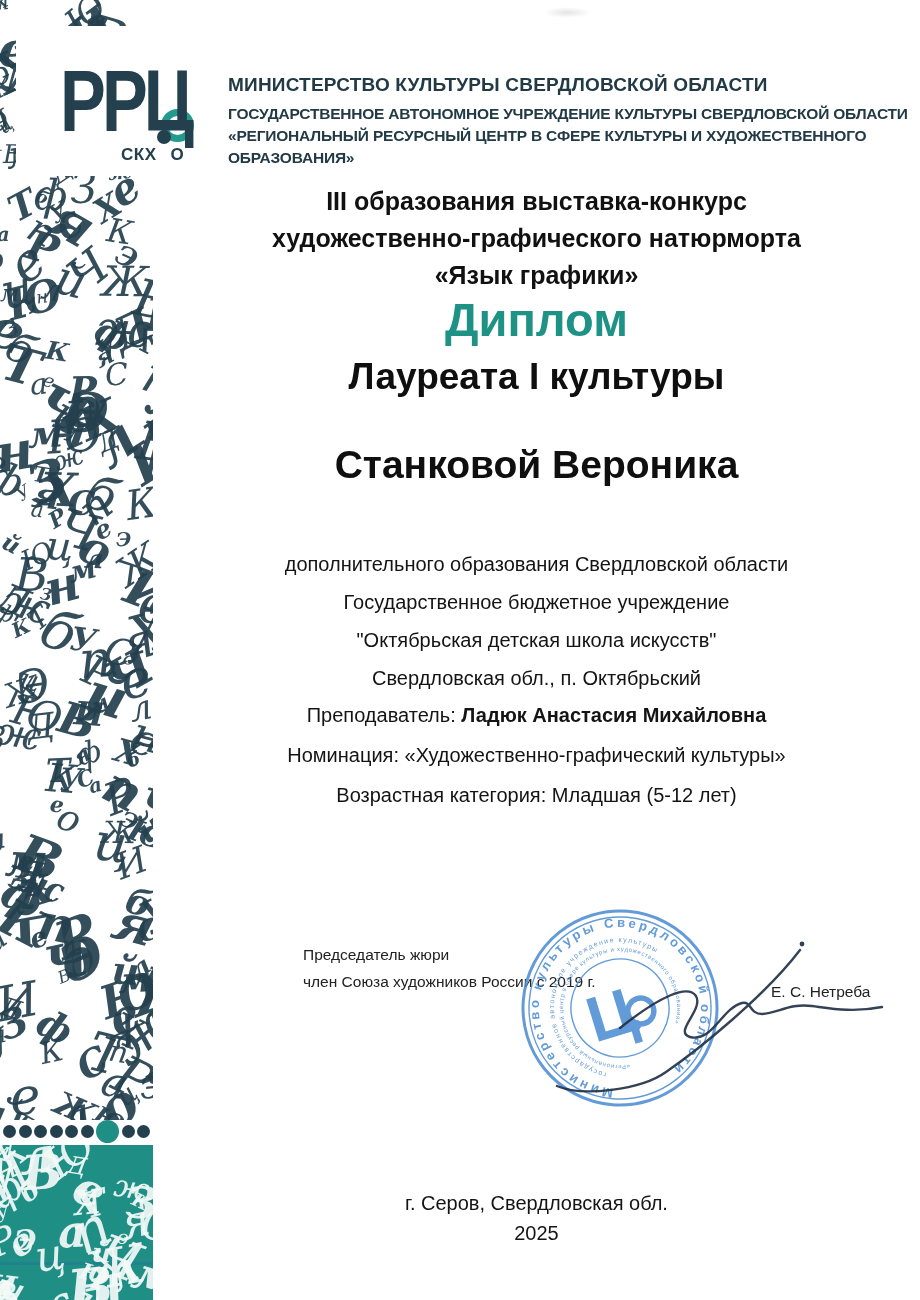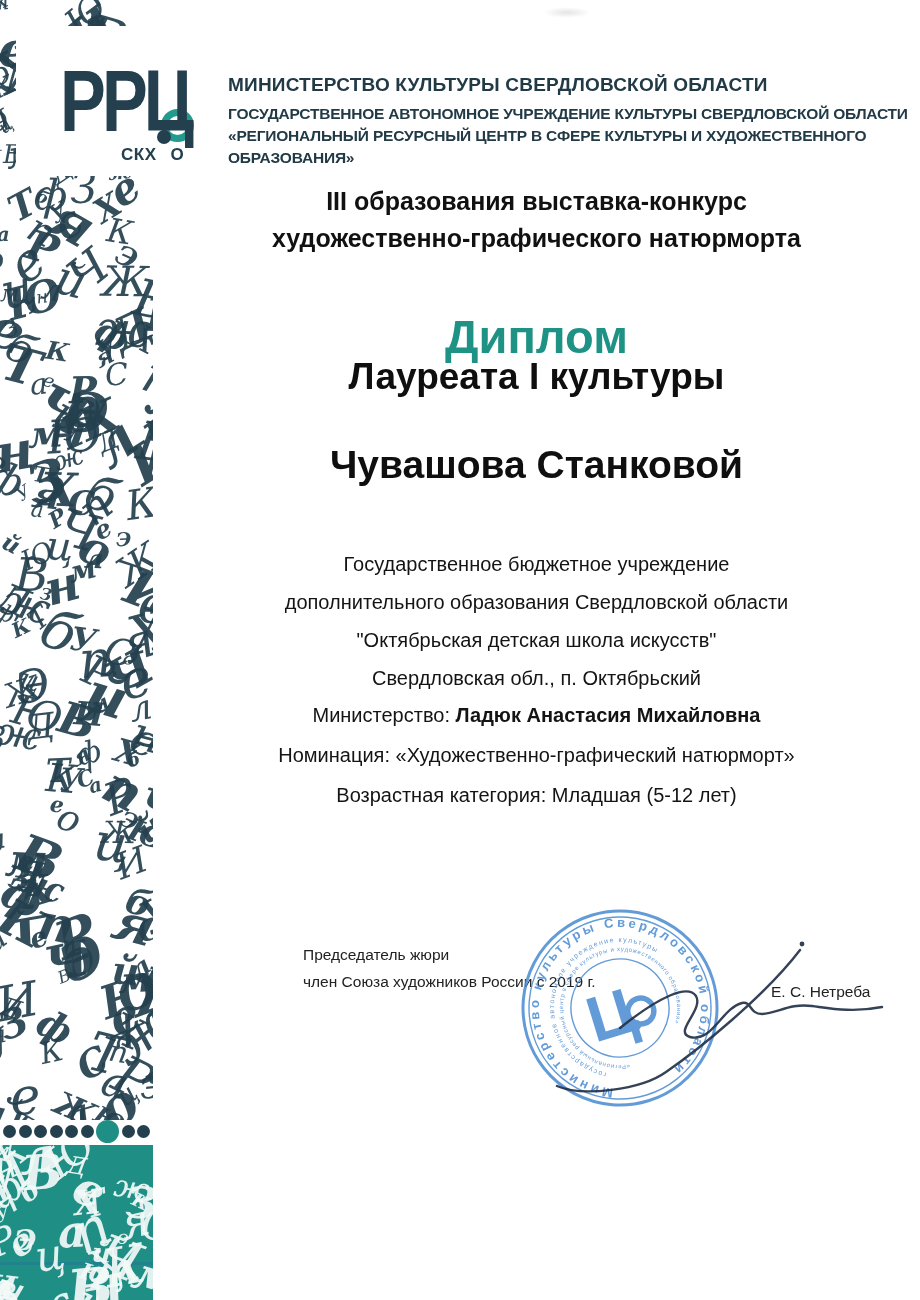--- a/index.html
+++ b/index.html
@@ -21,21 +21,21 @@
   .logo-ring{position:absolute;left:161px;top:109px;width:33px;height:33px;border:7px solid #239a8e;border-radius:50%;background:#ffffff;box-sizing:border-box;}
   .logo-dot{position:absolute;left:157px;top:130px;width:14px;height:14px;border-radius:50%;background:#24404e;}
   .logo-skh{position:absolute;left:121px;top:145px;display:flex;gap:14px;font-size:17px;font-weight:bold;color:#24404e;letter-spacing:.5px;}
 
   .content{position:absolute;left:153px;top:0;width:767px;height:1300px;text-align:center;}
   .header-block{position:absolute;left:75px;top:74px;text-align:left;color:#223a46;width:690px;}
   .header-l1{font-size:19px;font-weight:bold;letter-spacing:.2px;margin-bottom:7px;}
   .header-l2,.header-l3{font-size:15.5px;font-weight:bold;letter-spacing:-.2px;line-height:22px;}
 
   .event-block{position:absolute;left:0;top:183px;width:100%;font-size:25px;font-weight:bold;line-height:37px;color:#111;}
-  .award-title{position:absolute;left:0;top:311px;width:100%;font-size:47px;font-weight:bold;color:#1f9286;line-height:1.1;}
+  .award-title{position:absolute;left:0;top:294px;width:100%;font-size:47px;font-weight:bold;color:#1f9286;line-height:1.1;}
   .award-degree{position:absolute;left:0;top:356px;width:100%;font-size:37px;font-weight:bold;color:#0f0f0f;}
   .recipient{position:absolute;left:0;top:443px;width:100%;font-size:39px;font-weight:bold;color:#0f0f0f;}
 
   .institution{position:absolute;left:0;top:545px;width:100%;font-size:20px;line-height:38px;color:#141414;}
   .details{position:absolute;left:0;top:695px;width:100%;font-size:20px;line-height:40px;color:#141414;}
   .details b{font-weight:bold;}
 
   .sig-block{position:absolute;left:150px;top:941px;text-align:left;font-size:15.5px;line-height:27px;color:#222;width:430px;}
   .signer{position:absolute;left:618px;top:983px;font-size:15.5px;color:#222;text-align:left;}
 
@@ -351,46 +351,51 @@
 
   <div class="header-block">
     <div class="header-l1">МИНИСТЕРСТВО КУЛЬТУРЫ СВЕРДЛОВСКОЙ ОБЛАСТИ</div>
     <div class="header-l2">ГОСУДАРСТВЕННОЕ АВТОНОМНОЕ УЧРЕЖДЕНИЕ КУЛЬТУРЫ СВЕРДЛОВСКОЙ ОБЛАСТИ</div>
     <div class="header-l3">«РЕГИОНАЛЬНЫЙ РЕСУРСНЫЙ ЦЕНТР В СФЕРЕ КУЛЬТУРЫ И ХУДОЖЕСТВЕННОГО ОБРАЗОВАНИЯ»</div>
   </div>
 
   <div class="event-block">
     <div>III образования выставка-конкурс</div>
     <div>художественно-графического натюрморта</div>
+    <div>«Язык графики»</div>
   </div>
 
   <div class="award-title">Диплом</div>
   <div class="award-degree">Лауреата I культуры</div>
 
-  <div class="recipient">Чувашова Станковой</div>
+  <div class="recipient">Станковой Вероника</div>
 
   <div class="institution">
+    <div>дополнительного образования Свердловской области</div>
     <div>Государственное бюджетное учреждение</div>
-    <div>дополнительного образования Свердловской области</div>
     <div>"Октябрьская детская школа искусств"</div>
     <div>Свердловская обл., п. Октябрьский</div>
   </div>
 
   <div class="details">
-    <div><span>Министерство: </span><b>Ладюк Анастасия Михайловна</b></div>
-    <div>Номинация: «Художественно-графический натюрморт»</div>
+    <div><span>Преподаватель: </span><b>Ладюк Анастасия Михайловна</b></div>
+    <div>Номинация: «Художественно-графический культуры»</div>
     <div>Возрастная категория: Младшая (5-12 лет)</div>
   </div>
 
   <div class="sig-block">
     <div>Председатель жюри</div>
     <div>член Союза художников России с 2019 г.</div>
   </div>
   <div class="signer">Е. С. Нетреба</div>
 
+  <div class="footer">
+    <div>г. Серов, Свердловская обл.</div>
+    <div>2025</div>
+  </div>
 </div>
 
 <svg class="stamp" width="214" height="214" viewBox="0 0 214 214">
   <defs>
     <path id="arcOuter" d="M 107,188 A 81,81 0 1 1 107.01,188"></path>
     <path id="arcMid" d="M 107,173 A 66,66 0 1 1 107.01,173"></path>
     <path id="arcInner" d="M 107,164 A 57,57 0 1 1 107.01,164"></path>
   </defs>
   <g transform="rotate(-17 107 107)" fill="none" stroke="#4d8ed2">
     <circle cx="107" cy="107" r="97" stroke-width="3"></circle>

